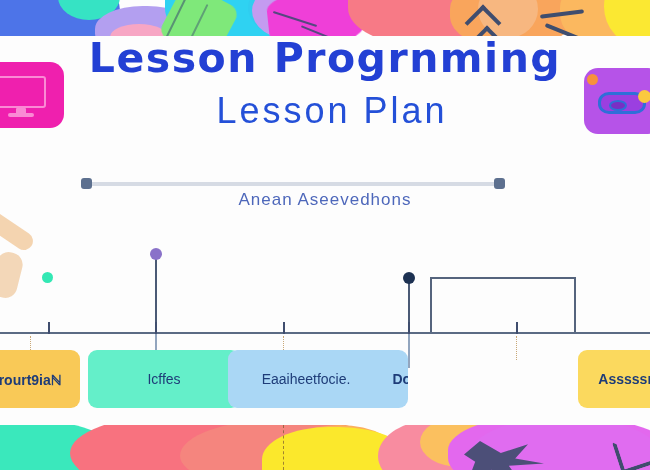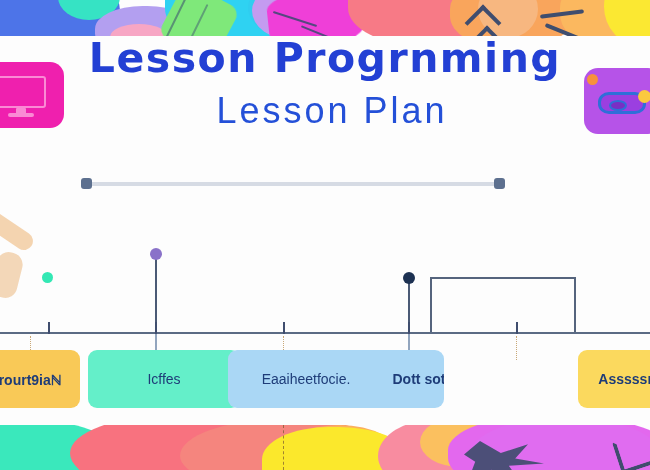--- a/index.html
+++ b/index.html
@@ -234,21 +234,21 @@
     font-family: "Liberation Sans", sans-serif;
     font-size: 14px;
     font-weight: normal;
     white-space: nowrap;
     overflow: hidden;
   }
   .card .lbl { display: block; }
 
   .card-0 { left: -36px;  width: 116px; background: #f9c957; border-radius: 0 9px 9px 0; font-weight: bold; }
   .card-1 { left: 88px;   width: 152px; background: #64efc9; }
-  .card-2 { left: 228px;  width: 216px; background: #aad7f5; }
+  .card-2 { left: 228px;  width: 180px; background: #aad7f5; }
   .card-3 { left: 458px;  width: 116px; background: #5fc3f0; font-weight: bold; }
   .card-4 { left: 578px;  width: 110px; background: #fbd95e; border-radius: 9px 0 0 9px; font-weight: bold; }
 
   .card-2 .lbl-a { position: absolute; left: 8px; width: 140px; text-align: center; }
   .card-2 .lbl-b { position: absolute; left: 128px; width: 150px; text-align: center; font-weight: bold; }
 </style>
 </head>
 <body>
 
 <div id="poster">
@@ -299,20 +299,21 @@
   <div class="title-wrap">
     <div class="title-main">Lesson Progrnming</div>
     <div class="title-sub">Lesson  Plan</div>
   </div>
 
   <div class="slider">
     <div class="slider-end left"></div>
     <div class="slider-end right"></div>
   </div>
 
+  <div class="subcaption">Anean  Aseevedhons</div>
 
   <div class="marker-stem" style="left:155px; top:258px; height:76px;"></div>
   <div class="marker-dot" style="left:150px; top:248px; background:#8a72c9;"></div>
 
   <div class="marker-stem" style="left:408px; top:282px; height:52px;"></div>
   <div class="marker-dot" style="left:403px; top:272px; background:#1d3152;"></div>
 
   <div class="box-outline"></div>
 
   <div class="axis"></div>

